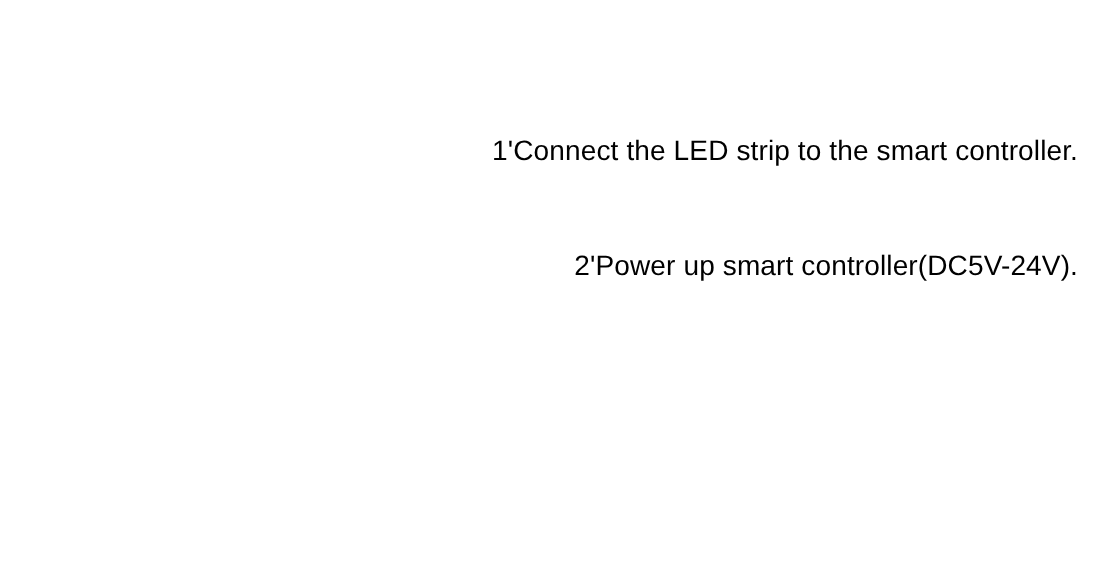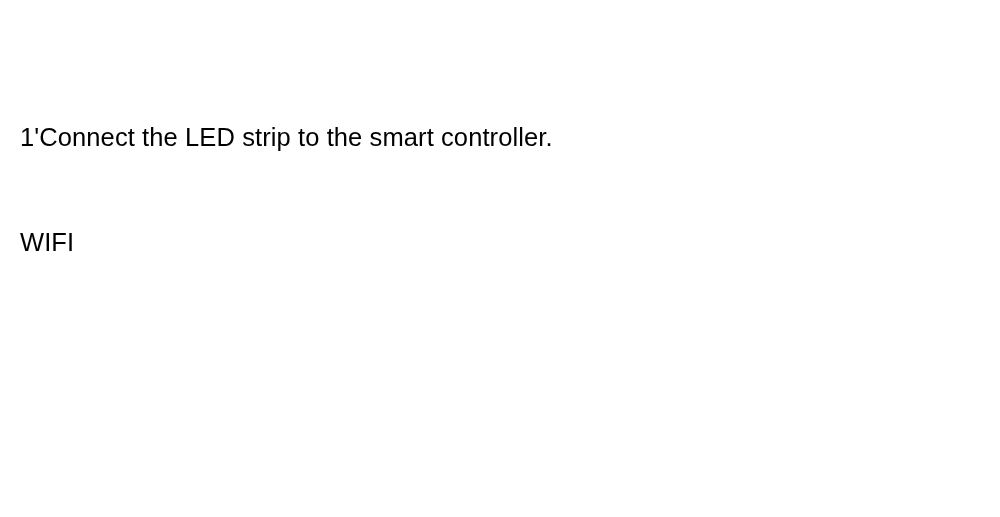--- a/index.html
+++ b/index.html
@@ -27,29 +27,30 @@
     width: 960px;
     color: #000000;
     font-size: 25.5px;
     line-height: 35px;
     letter-spacing: 0.1px;
     white-space: pre-wrap;
   }
   .line {
     display: block;
     white-space: pre;
+    text-align: right;
   }
 </style>
 </head>
 <body>
 
 <div class="page">
   <div class="instructions">
     <span class="line">1'Connect the LED strip to the smart controller.</span>
-    <span class="line">WIFI</span>
+    <span class="line">2'Power up smart controller(DC5V-24V).</span>
     
     
     
     
     
     
     
   </div>
 </div>
 

